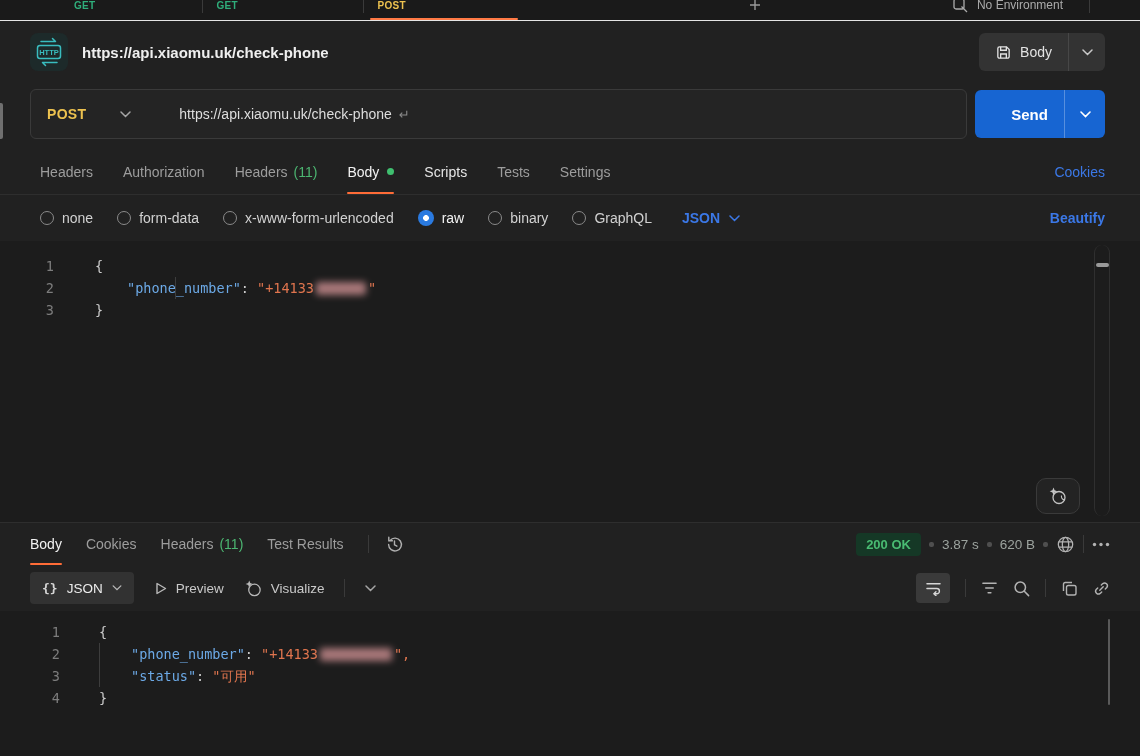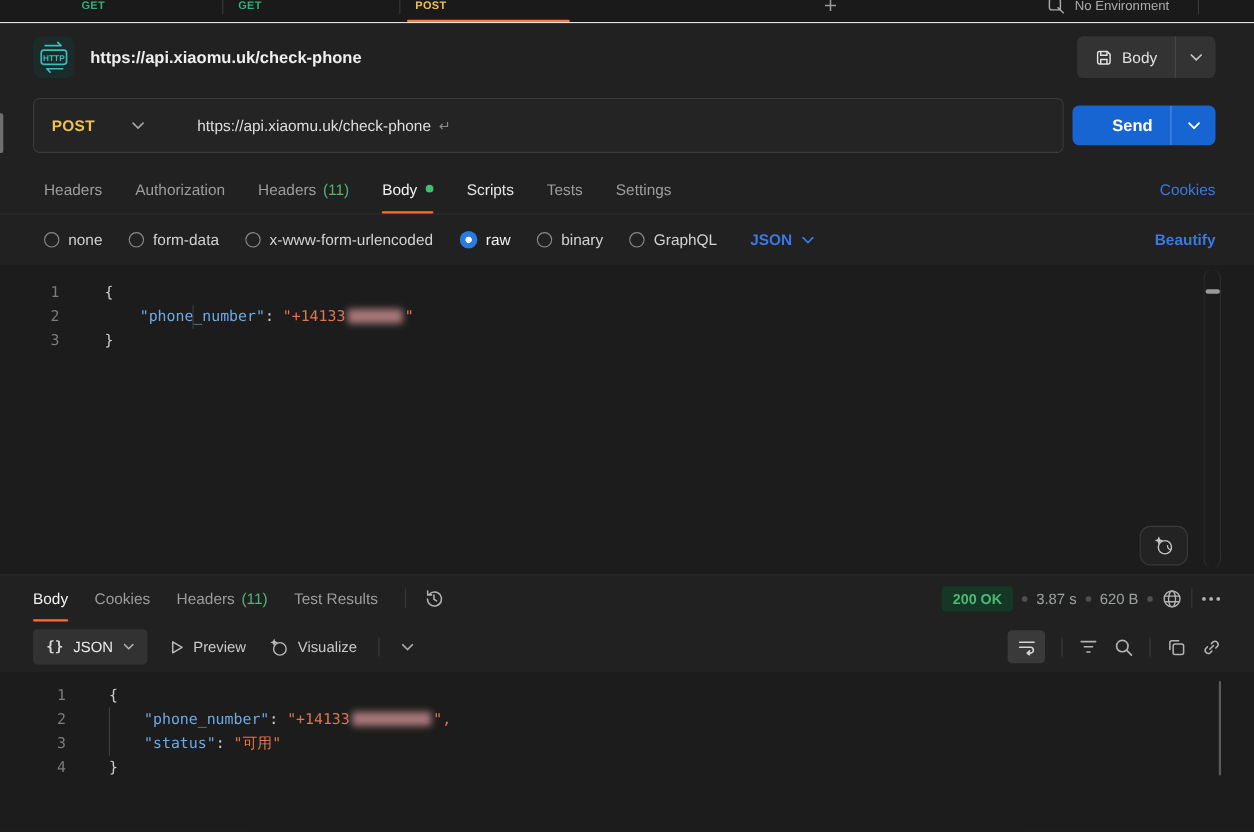--- a/index.html
+++ b/index.html
@@ -36,21 +36,21 @@
   .save-sep { width:1px; background:#474747; }
   .save-chev { width:36px; display:flex; align-items:center; justify-content:center; color:#c9c9c9; cursor:pointer; }
 
   
   .url-row { height:66px; display:flex; align-items:center; gap:8px; padding:0 35px 4px 30px; }
   .url-box { flex:1; height:50px; background:#242424; border:1px solid #3a3a3a; border-radius:6px; display:flex; align-items:center; }
   .method-btn { display:flex; align-items:center; gap:34px; padding:0 18px 0 16px; cursor:pointer; }
   .method-label { color:#edc24f; font-weight:bold; font-size:14px; letter-spacing:.3px; }
   .url-text { color:#dedede; font-size:14px; margin-left:30px; }
   .url-return { color:#8a8a8a; font-size:13px; margin-left:7px; }
-  .send-group { display:flex; align-items:stretch; height:36px; width:130px; background:#1765d2; border-radius:6px; overflow:hidden;padding-left:20px; }
+  .send-group { display:flex; align-items:stretch; height:48px; width:130px; background:#1765d2; border-radius:6px; overflow:hidden;padding-left:20px; }
   .send-main { flex:1; display:flex; align-items:center; justify-content:center; color:#ffffff; font-size:15px; font-weight:bold; cursor:pointer; }
   .send-sep { width:1px; background:rgba(255,255,255,.28); }
   .send-chev { width:40px; display:flex; align-items:center; justify-content:center; color:#ffffff; cursor:pointer; }
 
   
   .rtabs { height:46px; display:flex; align-items:center; gap:30px; padding:0 35px 0 40px; border-bottom:1px solid #2e2e2e; }
   .rtab { position:relative; height:100%; display:flex; align-items:center; gap:6px; color:#9d9d9d; font-size:14px; cursor:pointer; white-space:nowrap; }
   .rtab .count { color:#4cb571; }
   .rtab.bright { color:#e5e5e5; }
   .rtab.active { color:#f2f2f2; }

